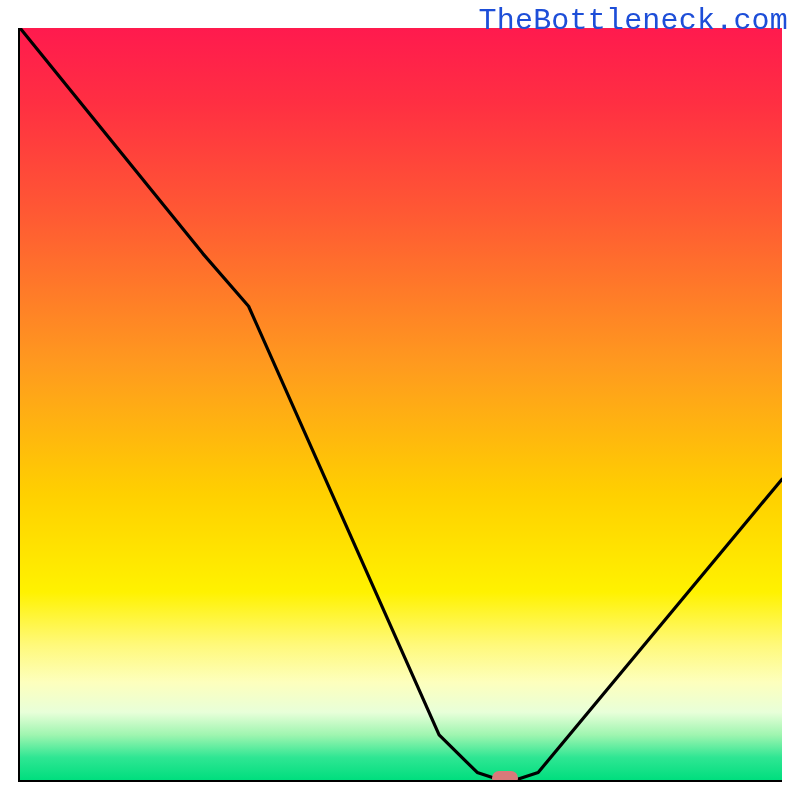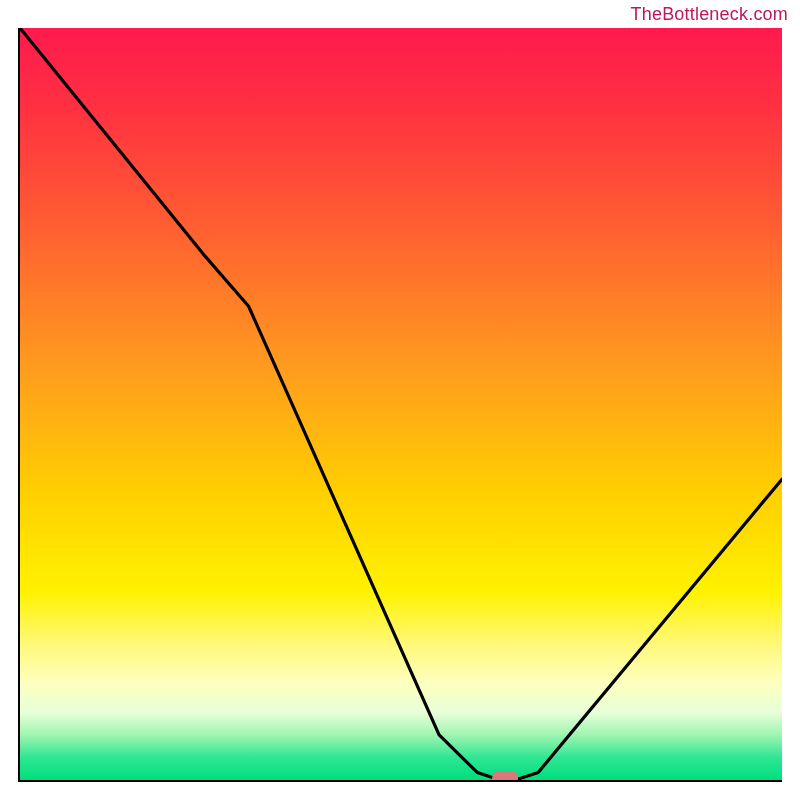--- a/index.html
+++ b/index.html
@@ -6,23 +6,23 @@
   html, body { width: 800px; height: 800px; overflow: hidden; background: #fff; }
   .chart-container {
     position: relative;
     width: 800px;
     height: 800px;
   }
   .watermark {
     position: absolute;
     top: 4px;
     right: 12px;
-    font-family: Liberation Sans, sans-serif;
-    font-size: 18px;
-    color: #be185d;
+    font-family: Liberation Mono, monospace;
+    font-size: 30px;
+    color: #1d4ed8;
     font-weight: 500;
     letter-spacing: 0.2px;
     z-index: 10;
   }
   .plot-area {
     position: absolute;
     left: 18px;
     top: 28px;
     width: 764px;
     height: 754px;

